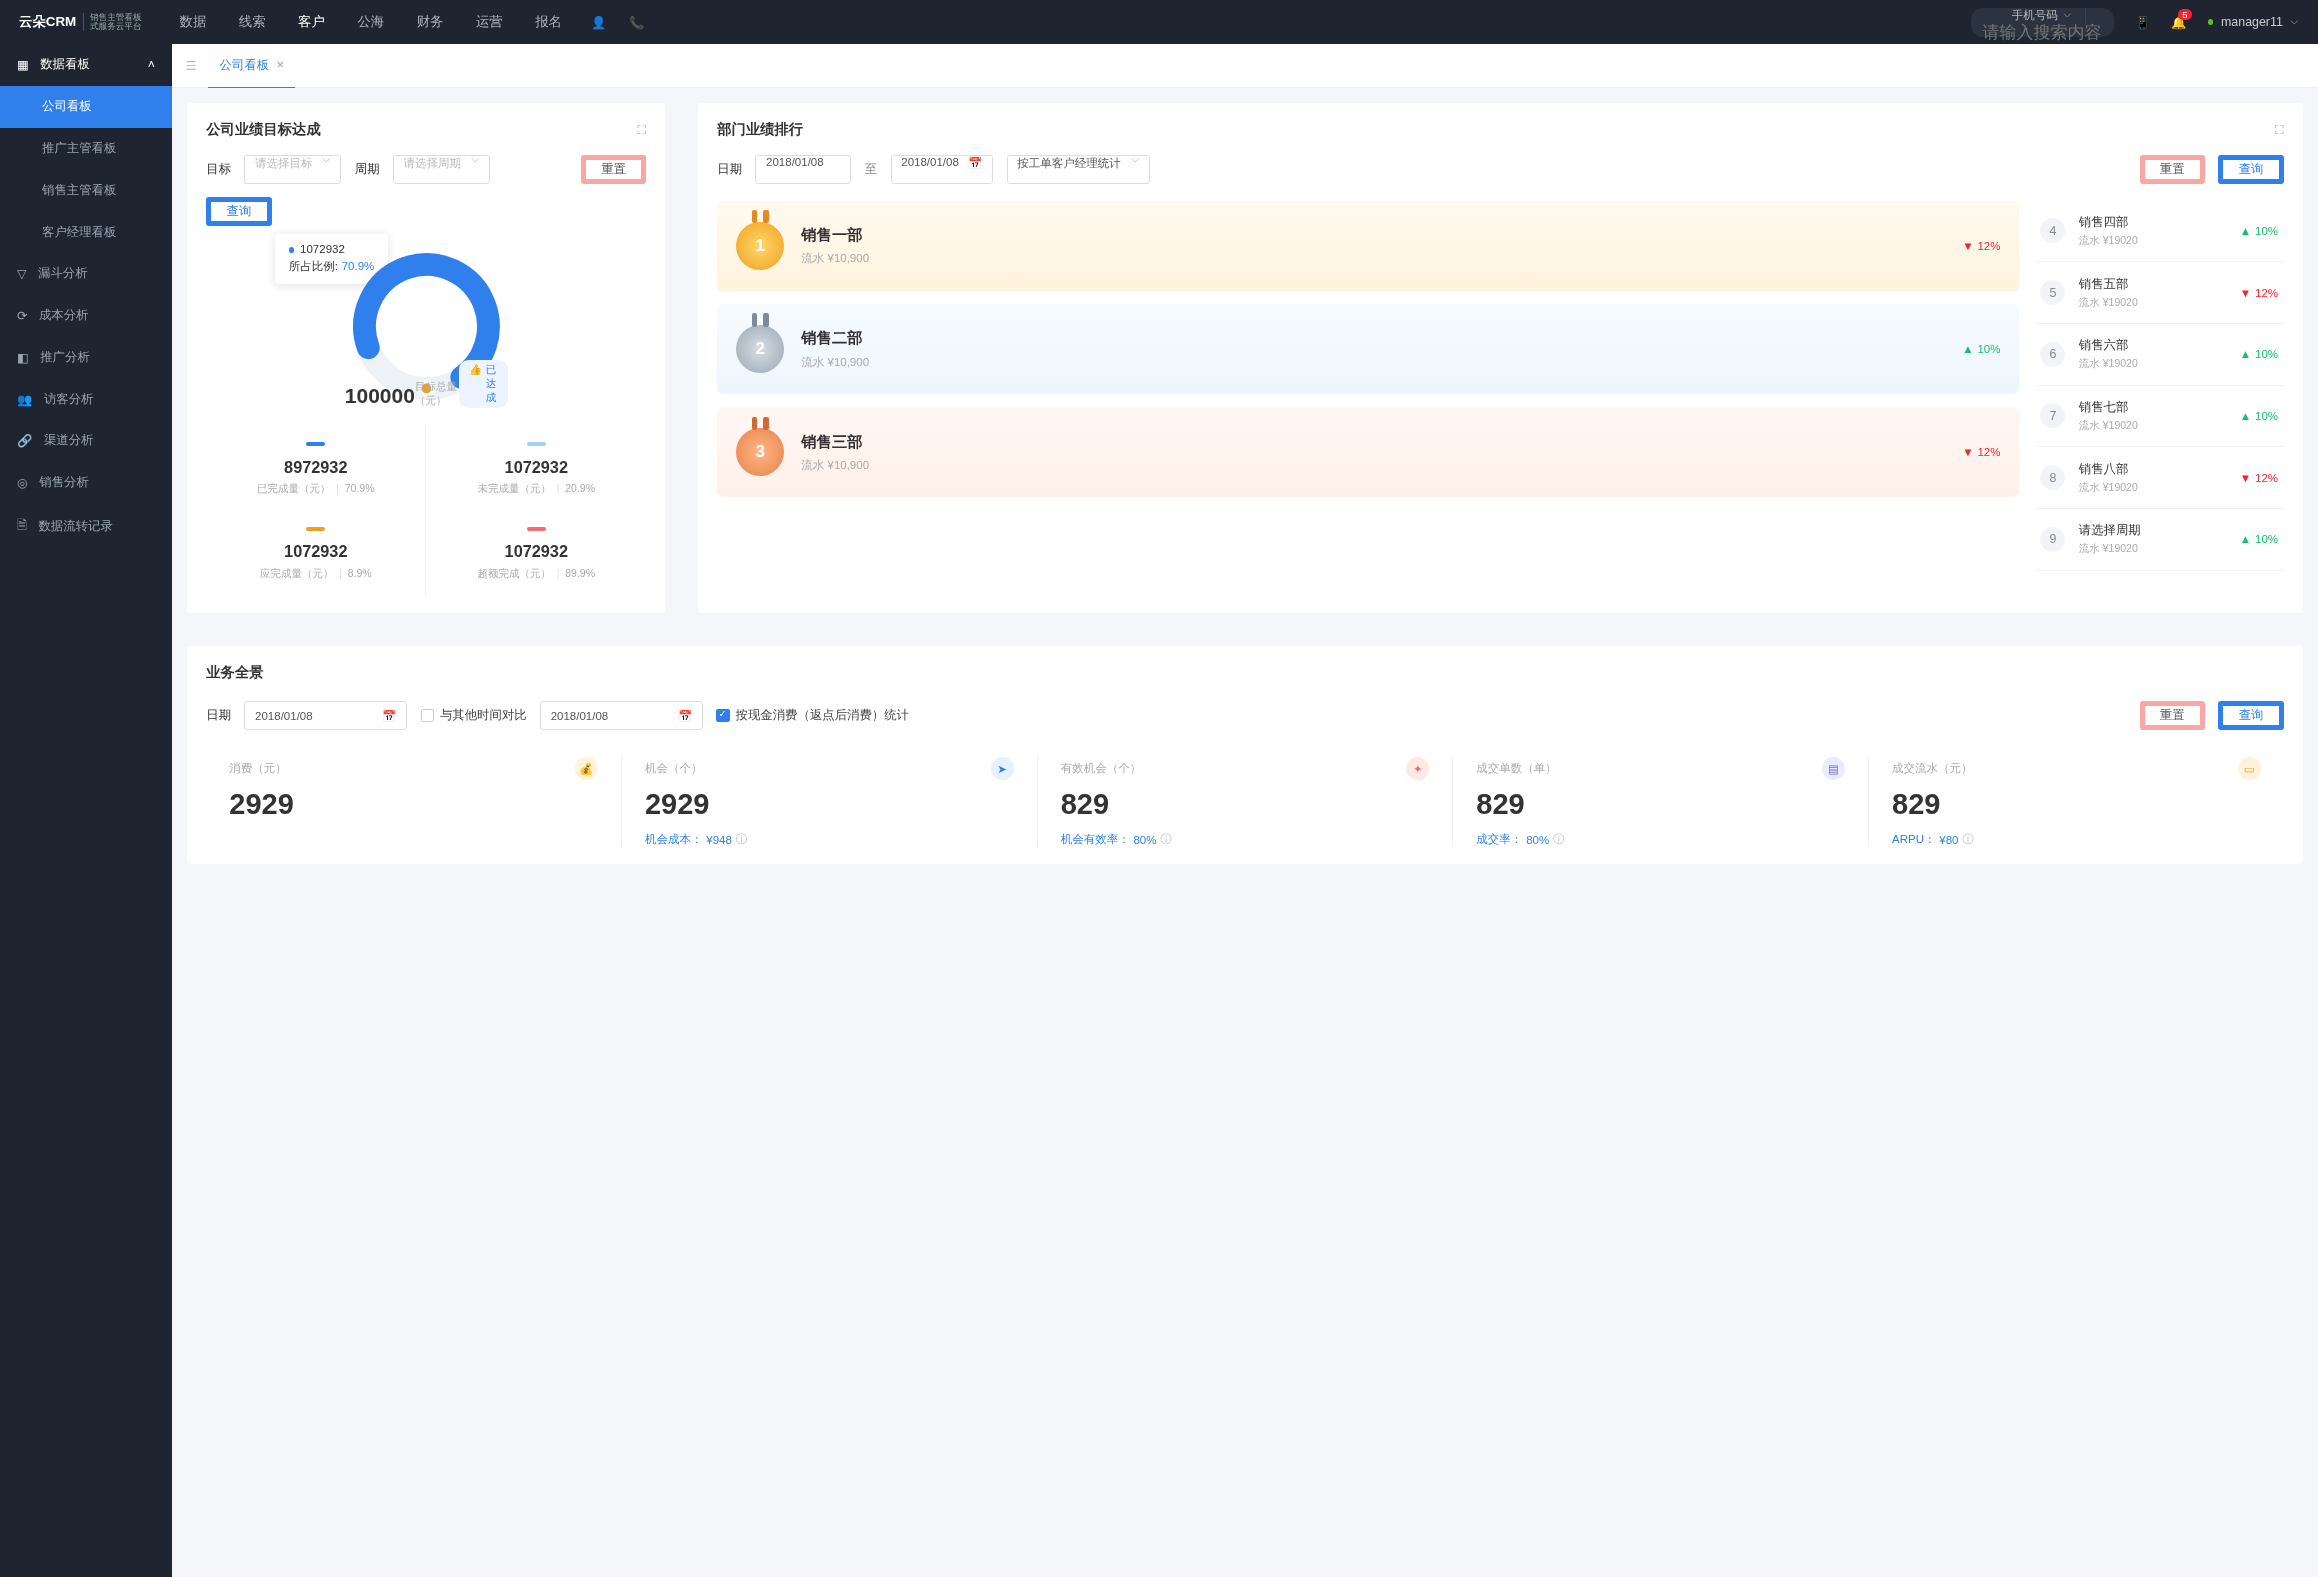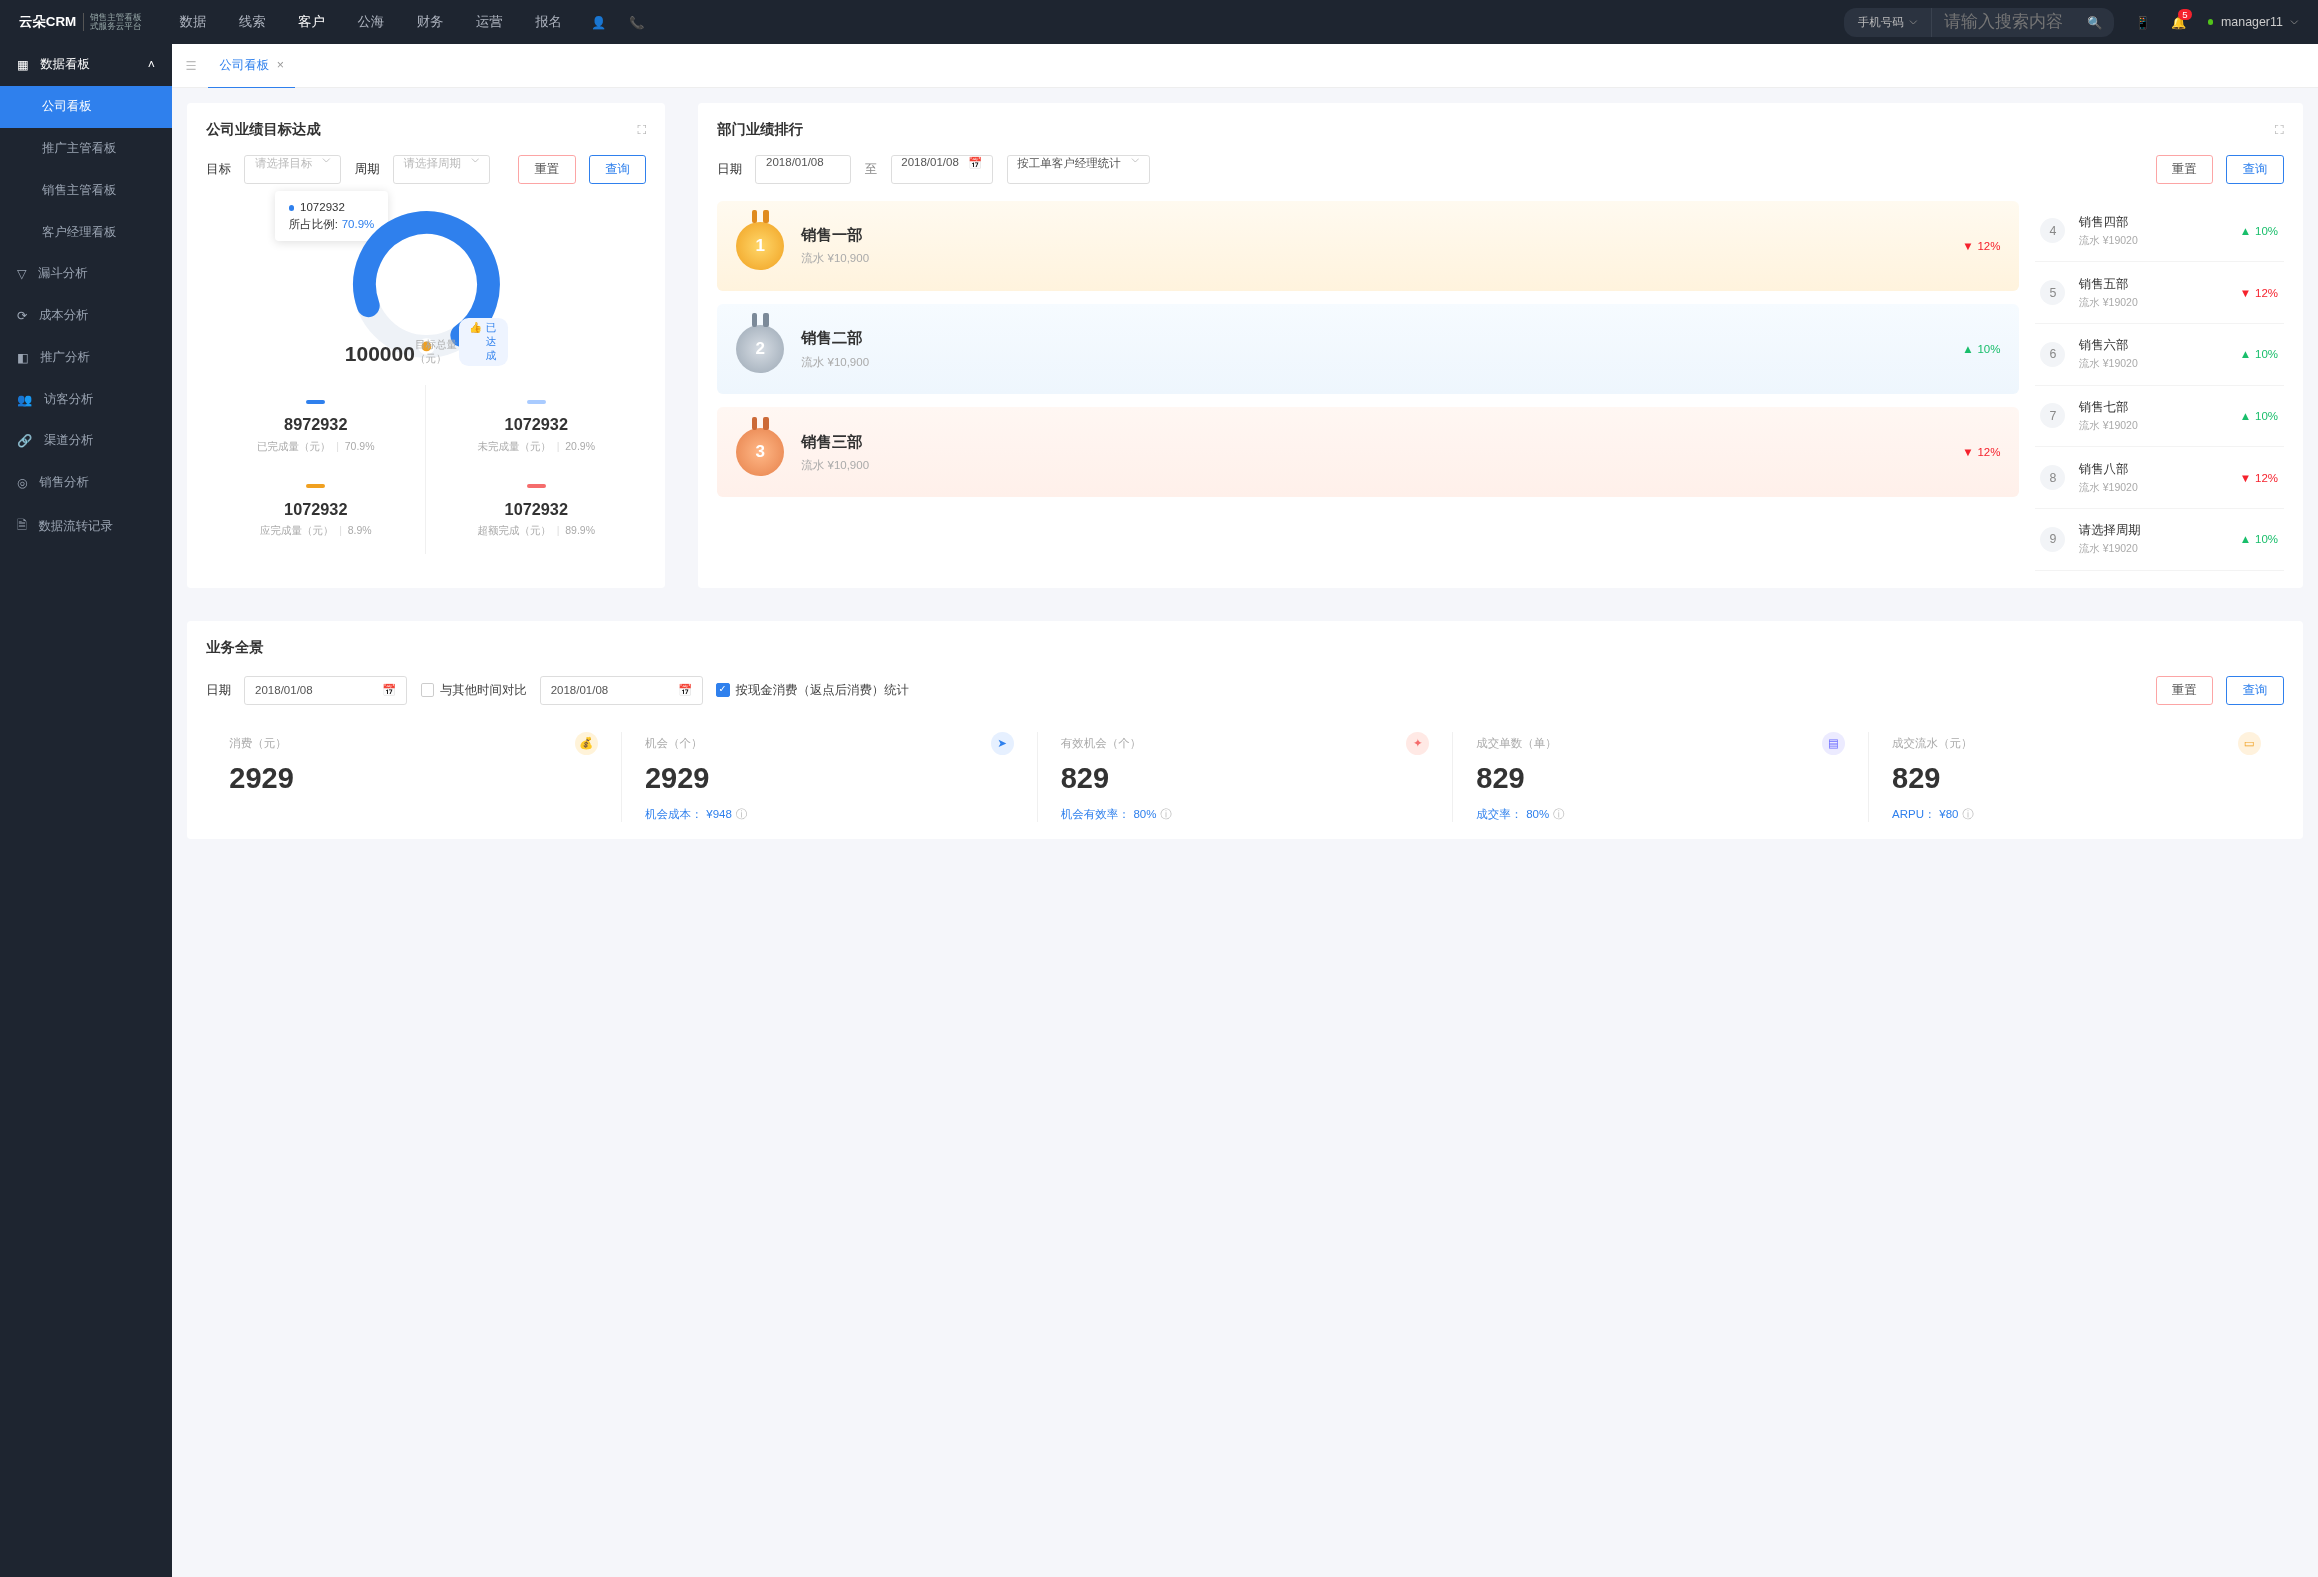--- a/index.html
+++ b/index.html
@@ -9,21 +9,21 @@
 
 .header { height:44px; background:#1e2530; display:flex; align-items:center; padding:0 19px; color:#fff; }
 .logo { display:flex; align-items:center; gap:7px; margin-right:38px; font-size:11.5px; }
 .logo-mark { font-size:13.4px; font-weight:600; }
 .logo-sub { font-size:8.6px; color:#9aa; line-height:1.1; border-left:1px solid #555; padding-left:5.7px; }
 .nav { display:flex; gap:32.5px; }
 .nav-item { color:#aeb4bf; cursor:pointer; font-size:13.4px; padding:11.5px 0;}
 .nav-item.active { color:#fff; }
 .nav-icons { display:flex; gap:23px; margin-left:29px; color:#888; }
 .header-right { margin-left:auto; display:flex; align-items:center; gap:21px; }
-.search { display:flex; align-items:center; background:#2b3340; border-radius:12px; height:29px; }
+.search { display:flex; align-items:center; background:#2b3340; border-radius:12px; height:29px;flex-direction:column; }
 .search-type { padding:0 13.4px; color:#bbb; font-size:11.5px; border-right:1px solid #3a424f; display:flex; align-items:center; gap:5.7px; height:100%; }
 .search-input { background:transparent; border:none; color:#ccc; padding:0 11.5px; width:143px; font-size:17px; outline:none; }
 .search-btn { padding:0 11.5px; color:#888; }
 .hicon { color:#888; position:relative; }
 .badge { position:absolute; top:-5.7px; right:-5.7px; background:#f5222d; color:#fff; border-radius:7.6px; font-size:9.6px; padding:0 4.8px; }
 .user { display:flex; align-items:center; gap:7.6px; color:#ccc; font-size:12.4px; }
 .dot-g { width:5.7px; height:5.7px; background:#52c41a; border-radius:50%; }
 
 
 .body { flex:1; display:flex; overflow:hidden; }
@@ -43,21 +43,21 @@
 .content { padding:15.3px; display:flex; gap:33px; flex-wrap:wrap; }
 .card { background:#fff; border-radius:3.8px; padding:17px 19px; }
 .card-head { display:flex; align-items:center; justify-content:space-between; margin-bottom:15.3px; }
 .card-title { font-size:14.3px; font-weight:600; color:#333; }
 .expand { color:#aaa; cursor:pointer; }
 
 .filters { display:flex; align-items:center; gap:13.4px; flex-wrap:wrap; }
 .flabel { color:#333; font-size:12.4px; }
 .fselect { border:1px solid #ddd; border-radius:2.9px; height:29px; padding:0 9.6px; display:flex; align-items:flex-start; gap:9.6px; color:#bbb; font-size:11.5px; min-width:96px; justify-content:space-between; cursor:pointer; }
 .fselect.val { color:#555; }
-.btn { height:29px; padding:0 15.3px; border:1px solid #fca5a5; background:#fff; border-radius:2.9px; cursor:pointer; color:#555; font-size:12.4px; }
+.btn { height:29px; padding:0 15.3px; border:5px solid #fca5a5; background:#fff; border-radius:2.9px; cursor:pointer; color:#555; font-size:12.4px; }
 .btn.primary { border-color:#2f80ed; color:#2f80ed; }
 .spacer { flex:1; }
 
 
 .goal-card { width:478px; }
 .donut-wrap { display:flex; flex-direction:column; align-items:center; position:relative; padding:19px 0; }
 .tooltip { position:absolute; left:69px; top:7.6px; background:#fff; border-radius:3.8px; box-shadow:0 1.9px 9.6px rgba(0,0,0,.12); padding:9.6px 13.4px; font-size:11.5px; }
 .tooltip .tdot { width:5.7px; height:5.7px; background:#2f80ed; border-radius:50%; display:inline-block; margin-right:5.7px; }
 .tooltip .tpct { color:#2f80ed; margin-left:3.8px; }
 .donut { width:163px; height:163px; position:relative; }

